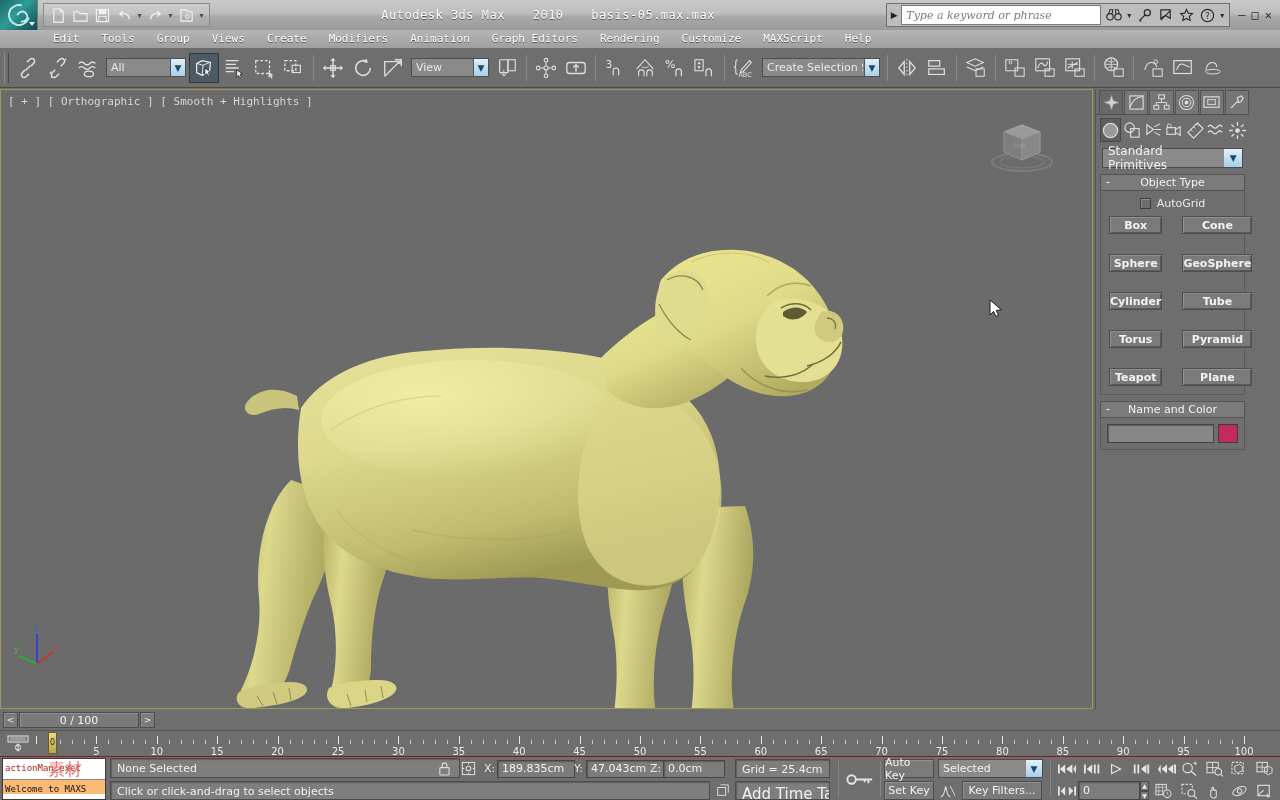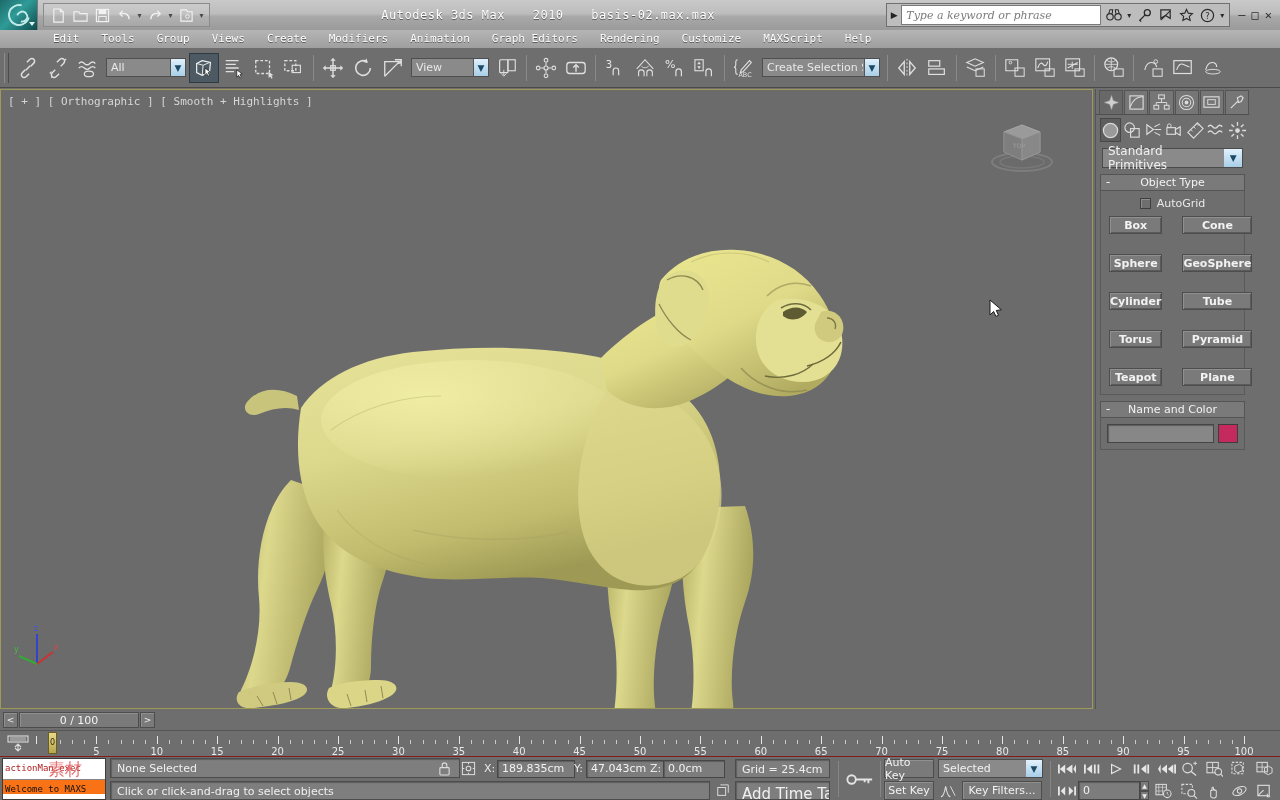--- a/index.html
+++ b/index.html
@@ -226,21 +226,21 @@
     height:20px; background:#fff; font-family:"DejaVu Sans Mono",monospace;
     font-size:9px; color:#b02020; padding:4px 2px 0 2px; white-space:nowrap; overflow:hidden;
     position:relative;
   }
   .mxl-wm{
     position:absolute; left:14px; top:-1px; font-size:17px; color:#e05a5a; opacity:.85;
     font-family:"DejaVu Sans",sans-serif;
     margin-left:31px;
   }
   .mxl-bot{
-    height:15px; border-top:1px solid #888; background:#f97316;
+    height:15px; border-top:1px solid #888; background:#fdba74;
     font-family:"DejaVu Sans Mono",monospace; font-size:9px; color:#111;
     padding:4px 2px 0 2px; white-space:nowrap; overflow:hidden;
   }
   .sb-prompt{
     position:absolute; left:110px; top:1px; width:350px; height:20px;
     background:#7e7e7e; border:1px solid #4c4c4c; box-shadow:inset 1px 1px 1px #5e5e5e;
     font-size:11px; color:#f0f0f0; padding:3px 0 0 6px; overflow:hidden; white-space:nowrap;
   }
   .sb-prompt2{
     position:absolute; left:110px; top:24px; width:600px; height:19px;
@@ -353,21 +353,21 @@
             <path d="M2 2h6l1 2h5v10H2z" fill="none" stroke="#f2f2f2" stroke-width="1.2"></path>
             <circle cx="9" cy="9" r="2" fill="none" stroke="#f2f2f2" stroke-width="1"></circle>
           </svg>
       </div>
       <div class="sep">▾</div>
     </div>
 
     <div class="apptitle">
       <span>Autodesk 3ds Max</span>
       <span>2010</span>
-      <span>basis-02.max.max</span>
+      <span>basis-05.max.max</span>
     </div>
 
     <div class="infocenter">
       <div class="arr">▶</div>
       <div class="ic-input">Type a keyword or phrase</div>
       <div class="ic-btns">
         <div class="ic">
           <svg width="16" height="14" viewBox="0 0 18 14">
               <circle cx="4.5" cy="9" r="3.6" fill="none" stroke="#2b2b2b" stroke-width="1.3"></circle>
               <circle cx="13.5" cy="9" r="3.6" fill="none" stroke="#2b2b2b" stroke-width="1.3"></circle>

